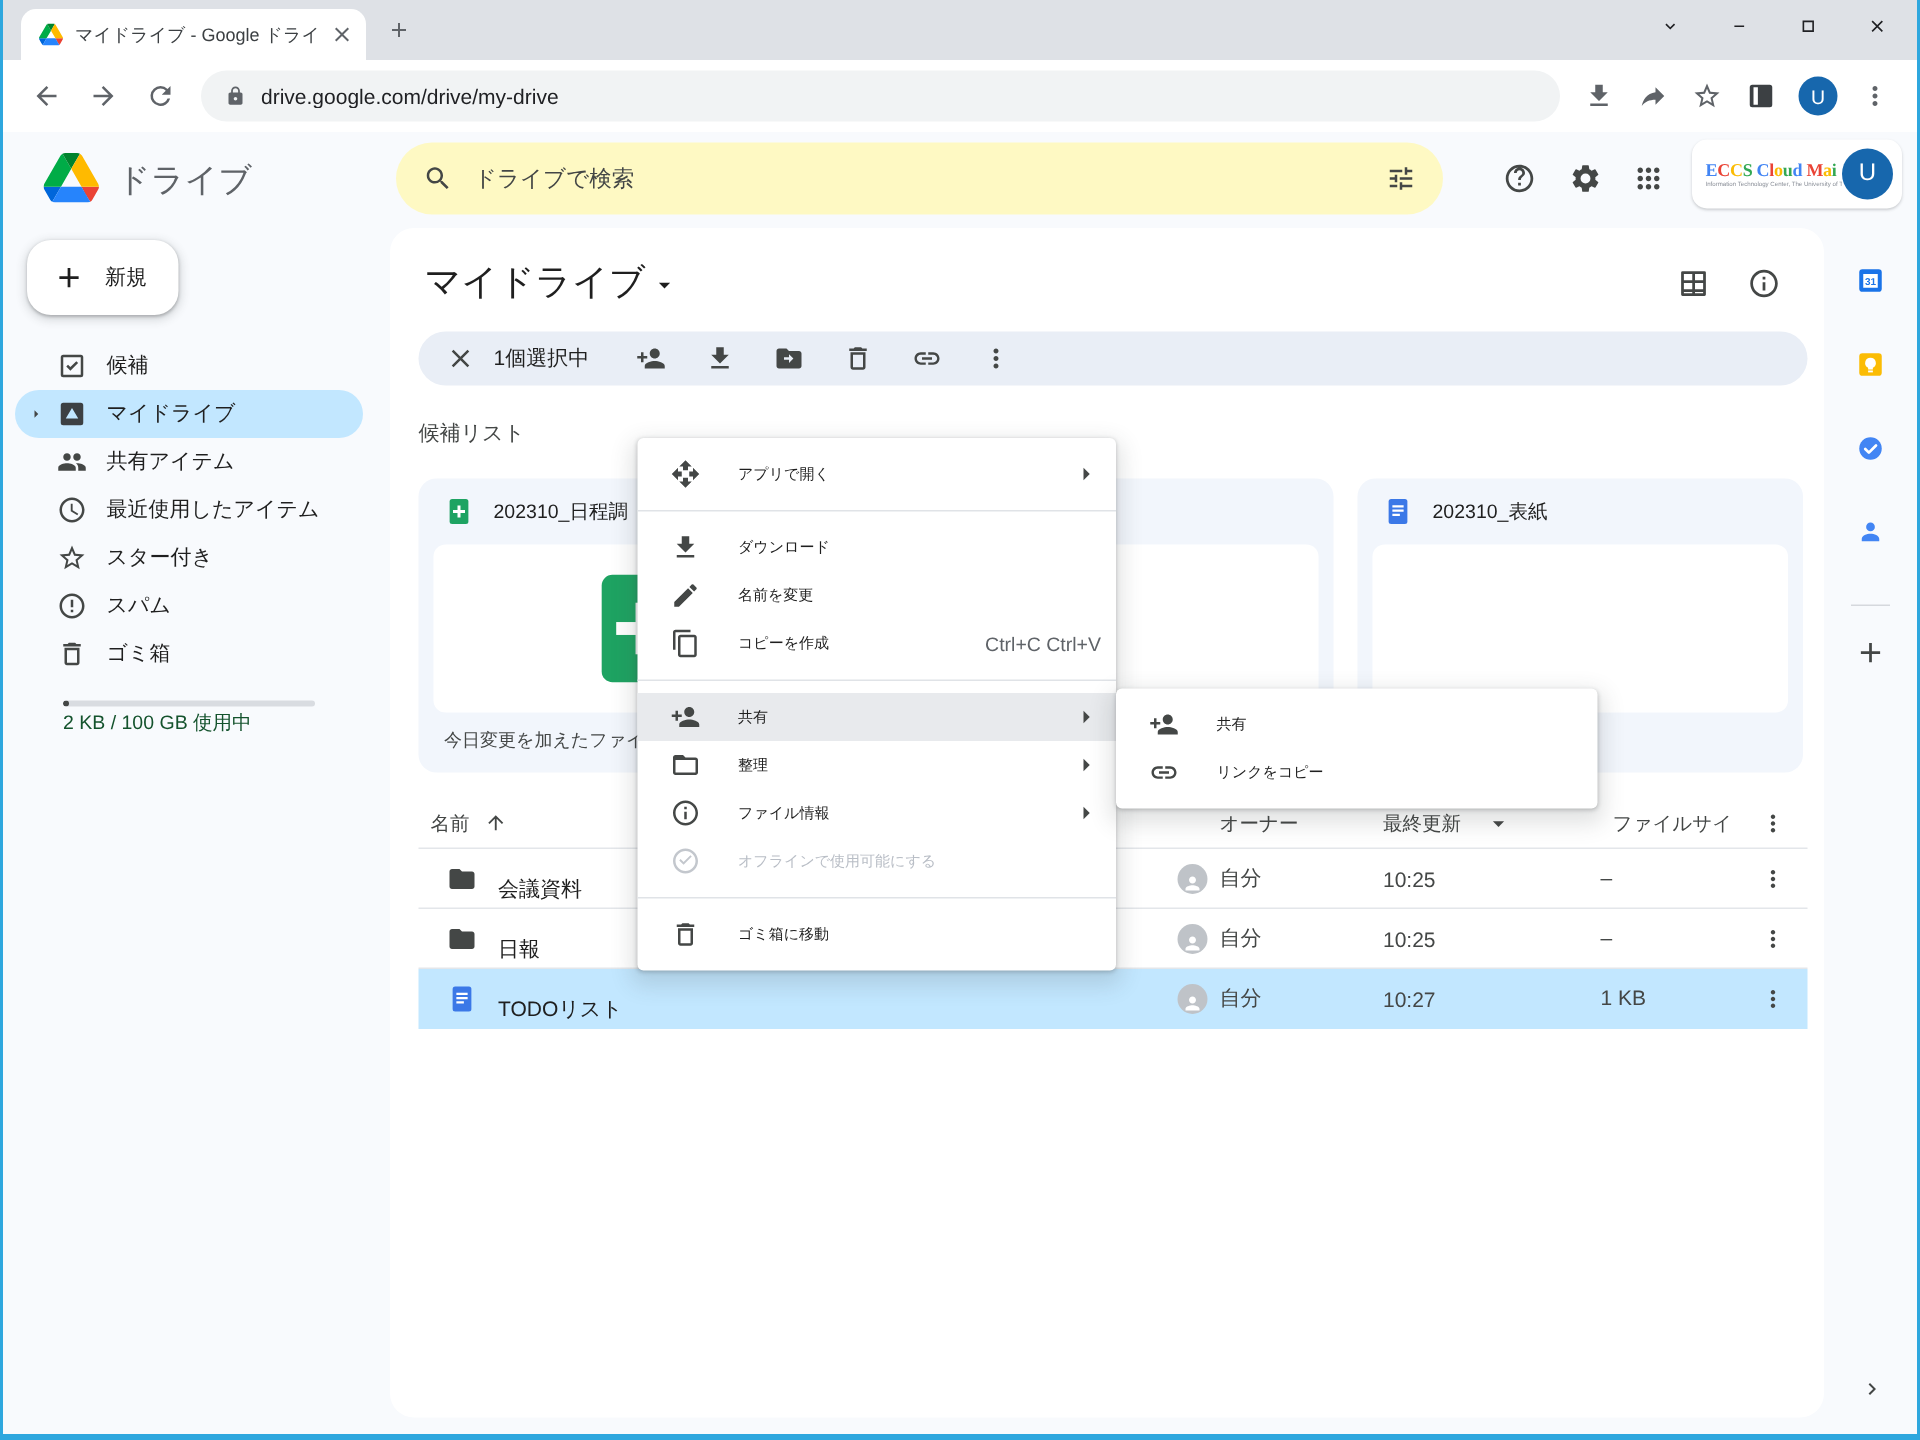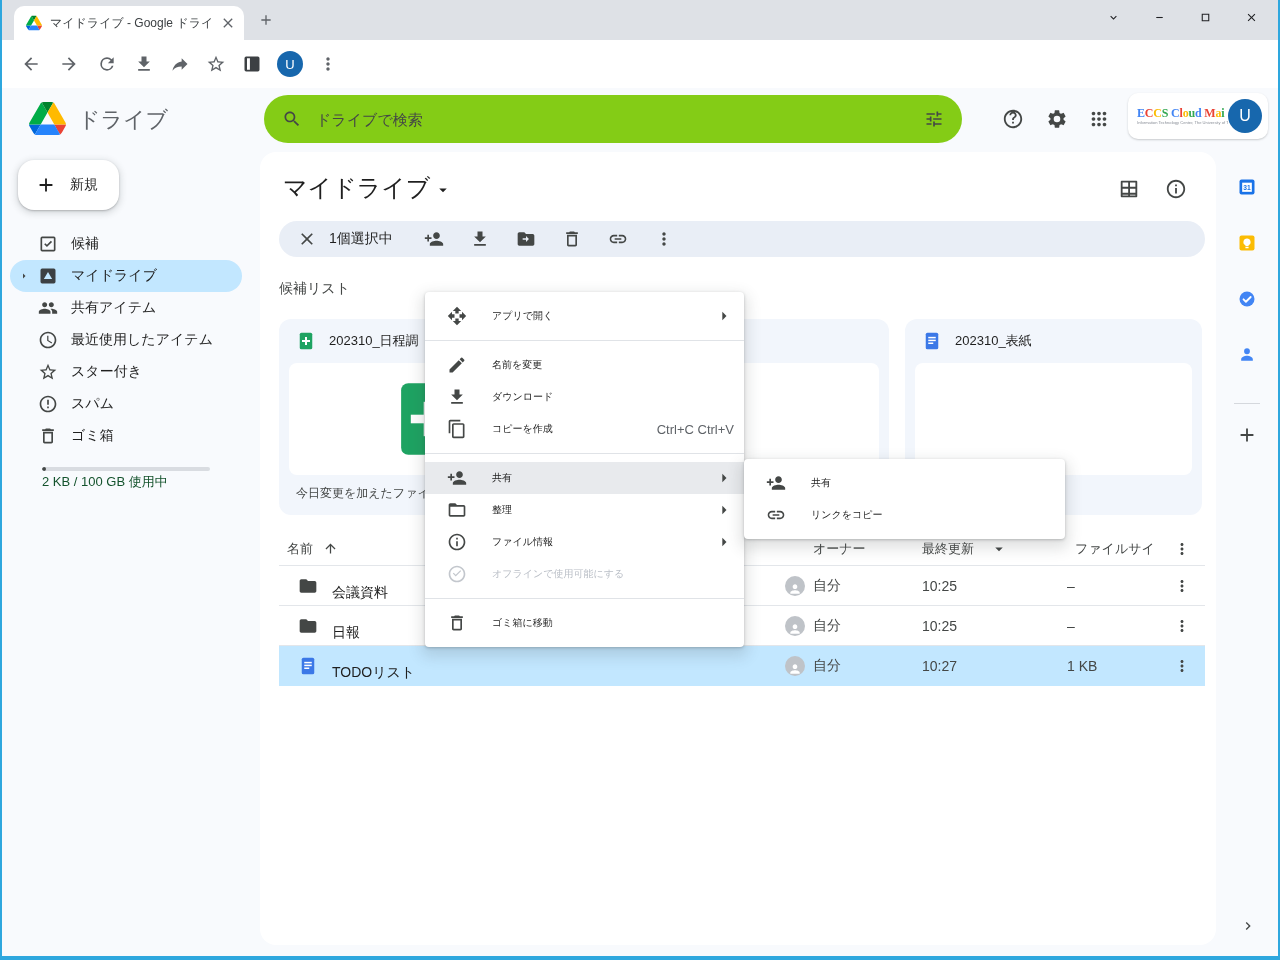--- a/index.html
+++ b/index.html
@@ -26,21 +26,21 @@
   .url-lock { width:14px; height:14px; color:#5f6368; flex:none; }
   .url-input { border:none; outline:none; background:transparent; font-size:14px; color:#202124; flex:1; font-family:inherit; }
   .tb-ic { width:20px; height:20px; color:#5f6368; margin:0 8px; flex:none; }
   .avatar-sm { width:26px; height:26px; border-radius:50%; background:#1767ad; color:#fff; font-size:13px; display:flex; align-items:center; justify-content:center; margin:0 7px; flex:none; }
 
   
   .drive { flex:1; background:#f8fafd; display:flex; flex-direction:column; position:relative; }
   .appbar { height:62px; position:relative; flex:none; }
   .logo { position:absolute; left:27px; top:14px; width:37px; height:33px; }
   .product { position:absolute; left:76px; top:17px; font-size:22px; color:#5f6368; }
-  .search { position:absolute; left:262px; top:7px; width:698px; height:48px; background:#84cc16; border-radius:24px; display:flex; align-items:center; padding:0 18px; gap:14px; }
+  .search { position:absolute; left:262px; top:7px; width:698px; height:48px; background:#fef9c3; border-radius:24px; display:flex; align-items:center; padding:0 18px; gap:14px; }
   .search-ic { width:20px; height:20px; color:#444746; flex:none; }
   .search-input { flex:1; border:none; outline:none; background:transparent; font-size:15px; color:#444746; font-family:inherit; }
   .search-input::placeholder { color:#444746; opacity:1; }
   .ab-ic { position:absolute; top:20px; width:22px; height:22px; color:#444746; }
   .account-chip { position:absolute; right:10px; top:5px; width:140px; height:46px; background:#fff; border-radius:10px; display:flex; align-items:center; padding:0 6px 0 9px; box-shadow:0 1px 2px rgba(60,64,67,.25); }
   .eccs { flex:1; overflow:hidden; }
   .eccs-main { font-size:12px; font-weight:bold; white-space:nowrap; letter-spacing:-.2px;font-family:Liberation Serif, serif; }
   .eccs-sub { font-size:6px; color:#8a8f98; white-space:nowrap; transform:scale(.68); transform-origin:left top; }
   .avatar-lg { width:34px; height:34px; border-radius:50%; background:#1767ad; color:#fff; font-size:16px; display:flex; align-items:center; justify-content:center; flex:none; }
 
@@ -196,20 +196,28 @@
     <span class="ic tb-nav">
         <svg viewBox="0 0 24 24" fill="currentColor">
           <path d="M4 13h12.17l-5.59 5.59L12 20l8-8-8-8-1.41 1.41L16.17 11H4v2z"></path>
         </svg>
       </span>
     <span class="ic tb-nav">
         <svg viewBox="0 0 24 24" fill="currentColor">
           <path d="M17.65 6.35A7.96 7.96 0 0 0 12 4a8 8 0 1 0 7.73 10h-2.08A6 6 0 1 1 12 6c1.66 0 3.14.69 4.22 1.78L13 11h7V4l-2.35 2.35z"></path>
         </svg>
       </span>
+    <div class="urlbar">
+      <span class="ic url-lock">
+          <svg viewBox="0 0 24 24" fill="currentColor">
+            <path d="M18 8h-1V6c0-2.76-2.24-5-5-5S7 3.24 7 6v2H6c-1.1 0-2 .9-2 2v10c0 1.1.9 2 2 2h12c1.1 0 2-.9 2-2V10c0-1.1-.9-2-2-2zm-6 9c-1.1 0-2-.9-2-2s.9-2 2-2 2 .9 2 2-.9 2-2 2zM9 8V6c0-1.66 1.34-3 3-3s3 1.34 3 3v2H9z"></path>
+          </svg>
+        </span>
+      <input class="url-input" readonly="" value="drive.google.com/drive/my-drive" style="">
+    </div>
     <span class="ic tb-ic">
         <svg viewBox="0 0 24 24" fill="currentColor">
           <path d="M19 9h-4V3H9v6H5l7 7 7-7zM5 18v2h14v-2H5z"></path>
         </svg>
       </span>
     <span class="ic tb-ic">
         <svg viewBox="0 0 24 24" fill="currentColor">
           <path d="M14 9V5l7 7-7 7v-4.1c-5 0-8.5 1.6-11 5.1 1-5 4-10 11-11z"></path>
         </svg>
       </span>
@@ -652,32 +660,32 @@
     <span class="ic mi-caret">
         <svg viewBox="0 0 24 24" fill="currentColor">
           <path d="M10 17V7l5 5-5 5z"></path>
         </svg>
       </span>
   </div>
   <div class="mdiv"></div>
   <div class="mi">
     <span class="ic mi-ic">
         <svg viewBox="0 0 24 24" fill="currentColor">
+          <path d="M19 9h-4V3H9v6H5l7 7 7-7zM5 18v2h14v-2H5z"></path>
+        </svg>
+      </span>
+    <span class="mi-label">ダウンロード</span>
+  </div>
+  <div class="mi">
+    <span class="ic mi-ic">
+        <svg viewBox="0 0 24 24" fill="currentColor">
           <path d="M3 17.25V21h3.75L17.81 9.94l-3.75-3.75L3 17.25zM20.71 7.04c.39-.39.39-1.02 0-1.41l-2.34-2.34a.9959.9959 0 0 0-1.41 0l-1.83 1.83 3.75 3.75 1.83-1.83z"></path>
         </svg>
       </span>
     <span class="mi-label">名前を変更</span>
-  </div>
-  <div class="mi">
-    <span class="ic mi-ic">
-        <svg viewBox="0 0 24 24" fill="currentColor">
-          <path d="M19 9h-4V3H9v6H5l7 7 7-7zM5 18v2h14v-2H5z"></path>
-        </svg>
-      </span>
-    <span class="mi-label">ダウンロード</span>
   </div>
   <div class="mi">
     <span class="ic mi-ic">
         <svg viewBox="0 0 24 24" fill="currentColor">
           <path d="M16 1H4c-1.1 0-2 .9-2 2v14h2V3h12V1zm3 4H8c-1.1 0-2 .9-2 2v14c0 1.1.9 2 2 2h11c1.1 0 2-.9 2-2V7c0-1.1-.9-2-2-2zm0 16H8V7h11v14z"></path>
         </svg>
       </span>
     <span class="mi-label">コピーを作成</span>
     <span class="mi-shortcut">Ctrl+C Ctrl+V</span>
   </div>

